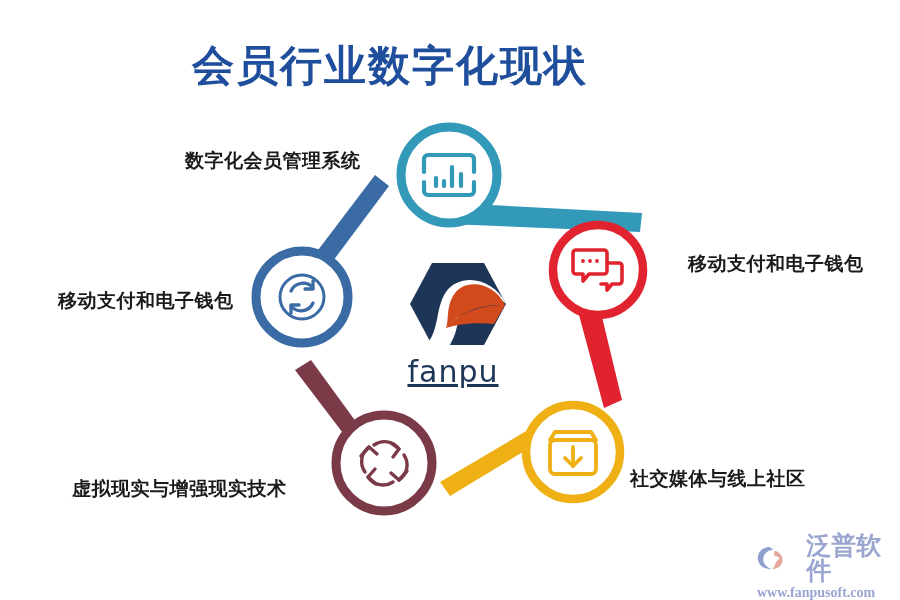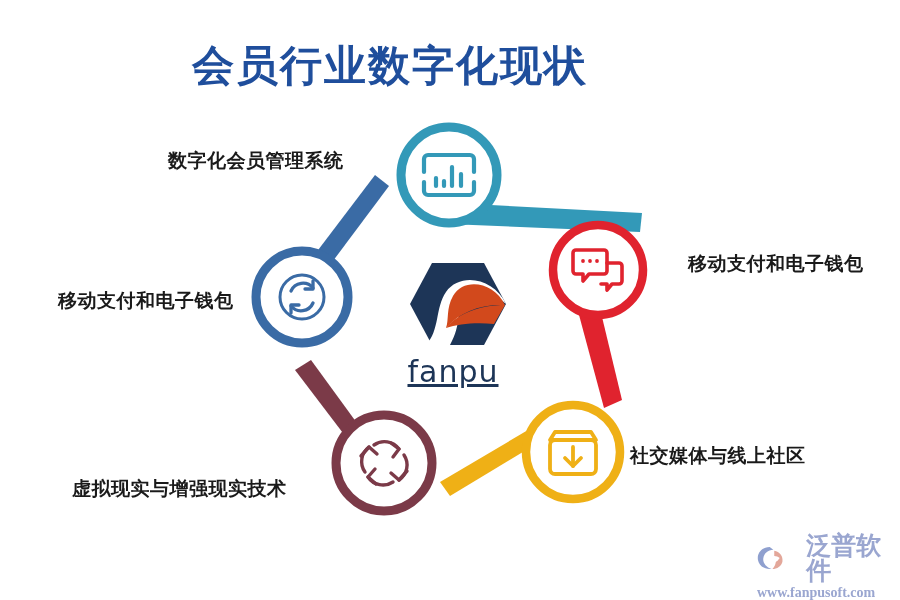--- a/index.html
+++ b/index.html
@@ -45,23 +45,23 @@
   
   .node-label {
     position: absolute;
     font-family: "Liberation Serif", "DejaVu Serif", serif;
     font-weight: bold;
     font-size: 19px;
     color: #1a1a1a;
     white-space: nowrap;
     letter-spacing: 0.5px;
   }
-  #label-0 { left: 168px; top: 148px; }       
+  #label-0 { left: 185px; top: 148px; }       
   #label-1 { left: 663px; top: 251px; margin-left: 25px; }       
-  #label-2 { left: 630px; top: 443px; }       
+  #label-2 { left: 630px; top: 466px; }       
   #label-3 { left: 72px;  top: 476px; }       
   #label-4 { left: 58px;  top: 288px; }       
 
   
   #brand {
     position: absolute;
     left: 388px;
     top: 258px;
     width: 130px;
     text-align: center;

